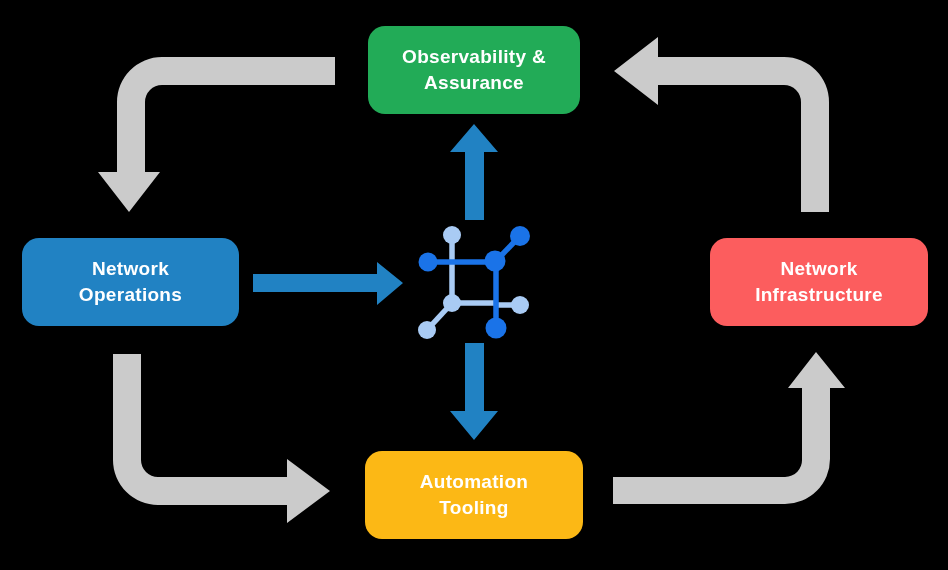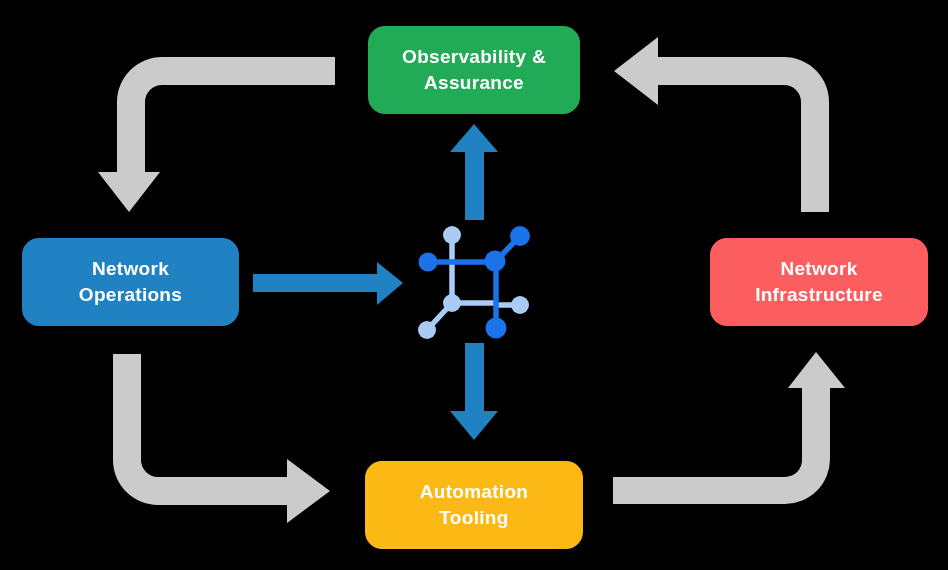--- a/index.html
+++ b/index.html
@@ -16,21 +16,21 @@
     display:flex;align-items:center;justify-content:center;
     color:#fff;
     font-size:19px;font-weight:bold;
     line-height:26px;letter-spacing:0.3px;
     text-align:center;
     white-space:pre-line;
   }
   .node-observability{left:368px;top:26px;width:212px;height:88px;background:#22ab57;}
   .node-operations{left:22px;top:238px;width:217px;height:88px;background:#2182c3;}
   .node-infrastructure{left:710px;top:238px;width:218px;height:88px;background:#fc5d5e;}
-  .node-automation{left:365px;top:451px;width:218px;height:88px;background:#fcb815;margin-top:10px;}
+  .node-automation{left:365px;top:451px;width:218px;height:88px;background:#fcb815;}
   .arrow-layer{position:absolute;left:0;top:0;width:948px;height:570px;}
 </style>
 </head>
 <body>
 
 <div class="canvas">
 
   <svg class="arrow-layer" width="948" height="570" viewBox="0 0 948 570" xmlns="http://www.w3.org/2000/svg">
 
     <path fill="#cbcbcb" d="M335,57 L162,57 A45,45 0 0 0 117,102 L117,172 L98,172 L129,212 L160,172 L145,172 L145,102 A17,17 0 0 1 162,85 L335,85 Z"></path>

